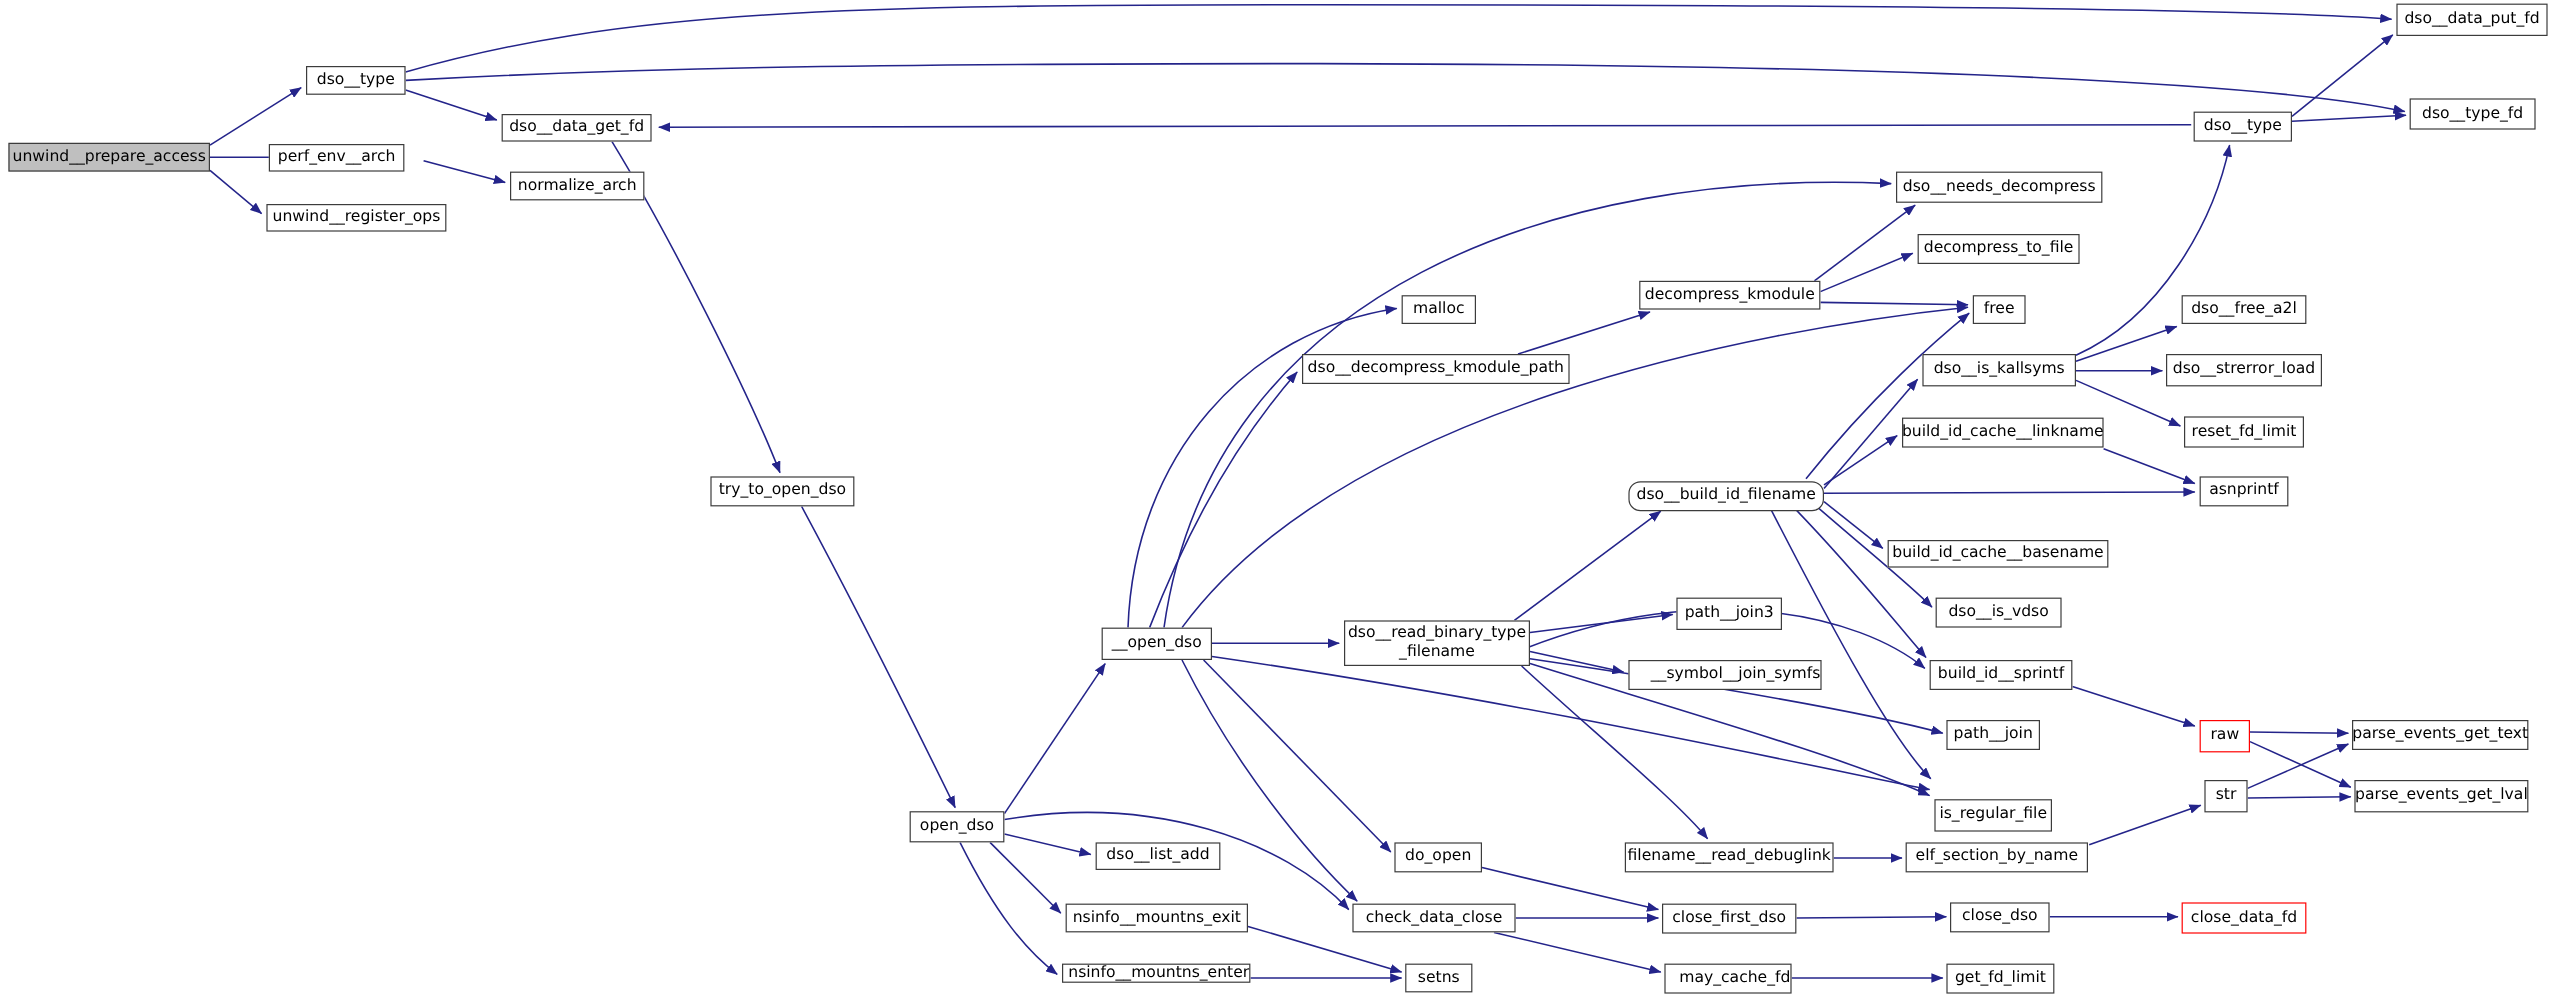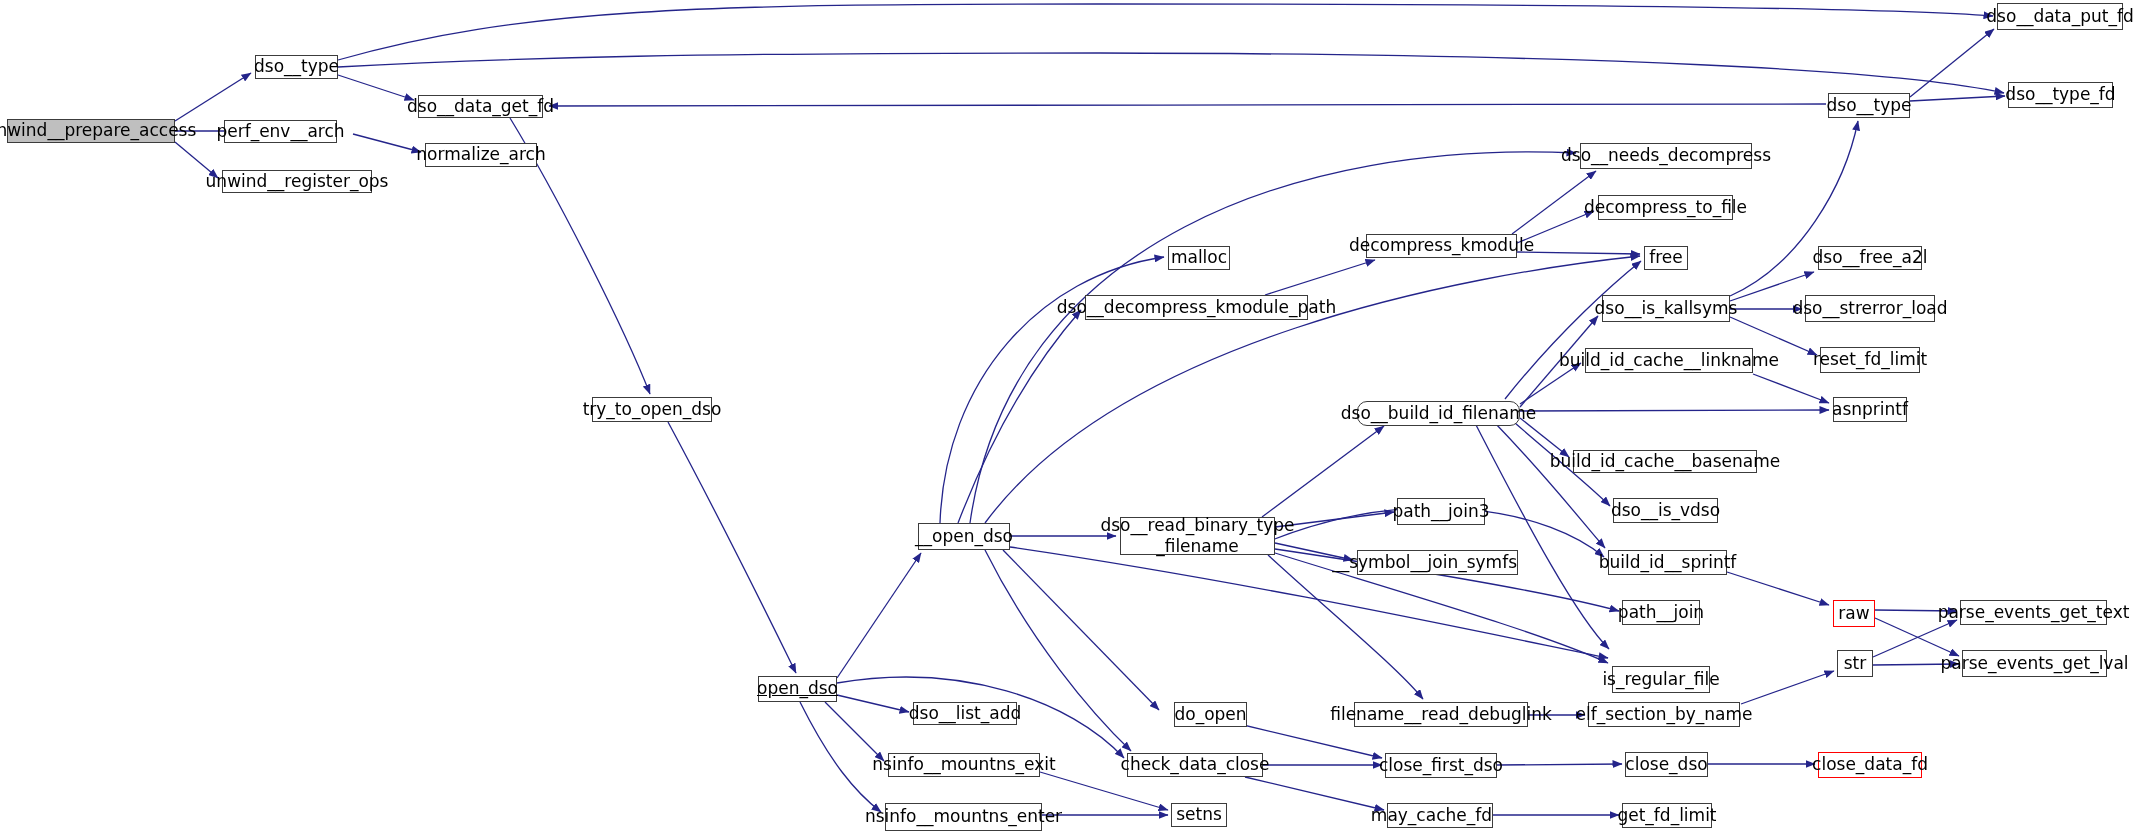--- a/index.html
+++ b/index.html
@@ -5,21 +5,21 @@
   html,body{margin:0;padding:0;background:#ffffff;}
   body{font-family:"DejaVu Sans","Liberation Sans",sans-serif;}
   #canvas{position:relative;width:2143px;height:835px;background:#ffffff;overflow:hidden;}
   #edges{position:absolute;left:0;top:0;}
   .node{
     position:absolute;
     box-sizing:border-box;
     background:#ffffff;
     border:1.4px solid #3c3c3c;
     color:#000000;
-    font-size:17px;
+    font-size:13px;
     line-height:1.25;
     display:flex;
     flex-direction:column;
     align-items:center;
     justify-content:center;
     text-align:center;
     white-space:nowrap;
     cursor:pointer;
   }
   .node.root{background:#bfbfbf;cursor:default;}
@@ -120,30 +120,30 @@
       </div>
       <div class="node" style="left: 418px; top: 95px; width: 125px; height: 23px;">
         <div>dso__data_get_fd</div>
       </div>
       <div class="node" style="left: 592px; top: 397px; width: 120px; height: 25px;">
         <div>try_to_open_dso</div>
       </div>
       <div class="node" style="left: 918px; top: 523px; width: 92px; height: 27px;">
         <div>__open_dso</div>
       </div>
-      <div class="node" style="left: 758px; top: 676px; width: 79px; height: 26px; text-decoration: underline;">
+      <div class="node" style="left: 758px; top: 676px; width: 79px; height: 26px;">
         <div>open_dso</div>
       </div>
       <div class="node" style="left: 913px; top: 702px; width: 104px; height: 23px;">
         <div>dso__list_add</div>
       </div>
       <div class="node" style="left: 888px; top: 753px; width: 152px; height: 24px;">
         <div>nsinfo__mountns_exit</div>
       </div>
-      <div class="node" style="left: 885px; top: 803px; width: 157px; height: 28px;">
+      <div class="node" style="left: 885px; top: 803px; width: 157px; height: 16px; align-items: flex-end;">
         <div>nsinfo__mountns_enter</div>
       </div>
       <div class="node" style="left: 1168px; top: 246px; width: 62px; height: 24px;">
         <div>malloc</div>
       </div>
       <div class="node" style="left: 1085px; top: 295px; width: 223px; height: 25px;">
         <div>dso__decompress_kmodule_path</div>
       </div>
       <div class="node" style="left: 1366px; top: 234px; width: 151px; height: 24px;">
         <div>decompress_kmodule</div>
@@ -208,21 +208,21 @@
       </div>
       <div class="node" style="left: 1612px; top: 650px; width: 98px; height: 27px; margin-top: 16px;">
         <div>is_regular_file</div>
       </div>
       <div class="node" style="left: 1837px; top: 650px; width: 36px; height: 27px;">
         <div>str</div>
       </div>
       <div class="node" style="left: 1962px; top: 650px; width: 145px; height: 27px;">
         <div>parse_events_get_lval</div>
       </div>
-      <div class="node" style="left: 1162px; top: 702px; width: 73px; height: 25px; margin-left: 12px;">
+      <div class="node" style="left: 1162px; top: 702px; width: 73px; height: 25px;">
         <div>do_open</div>
       </div>
       <div class="node" style="left: 1354px; top: 702px; width: 174px; height: 25px;">
         <div>filename__read_debuglink</div>
       </div>
       <div class="node" style="left: 1588px; top: 702px; width: 152px; height: 25px;">
         <div>elf_section_by_name</div>
       </div>
       <div class="node" style="left: 1127px; top: 753px; width: 136px; height: 24px;">
         <div>check_data_close</div>

